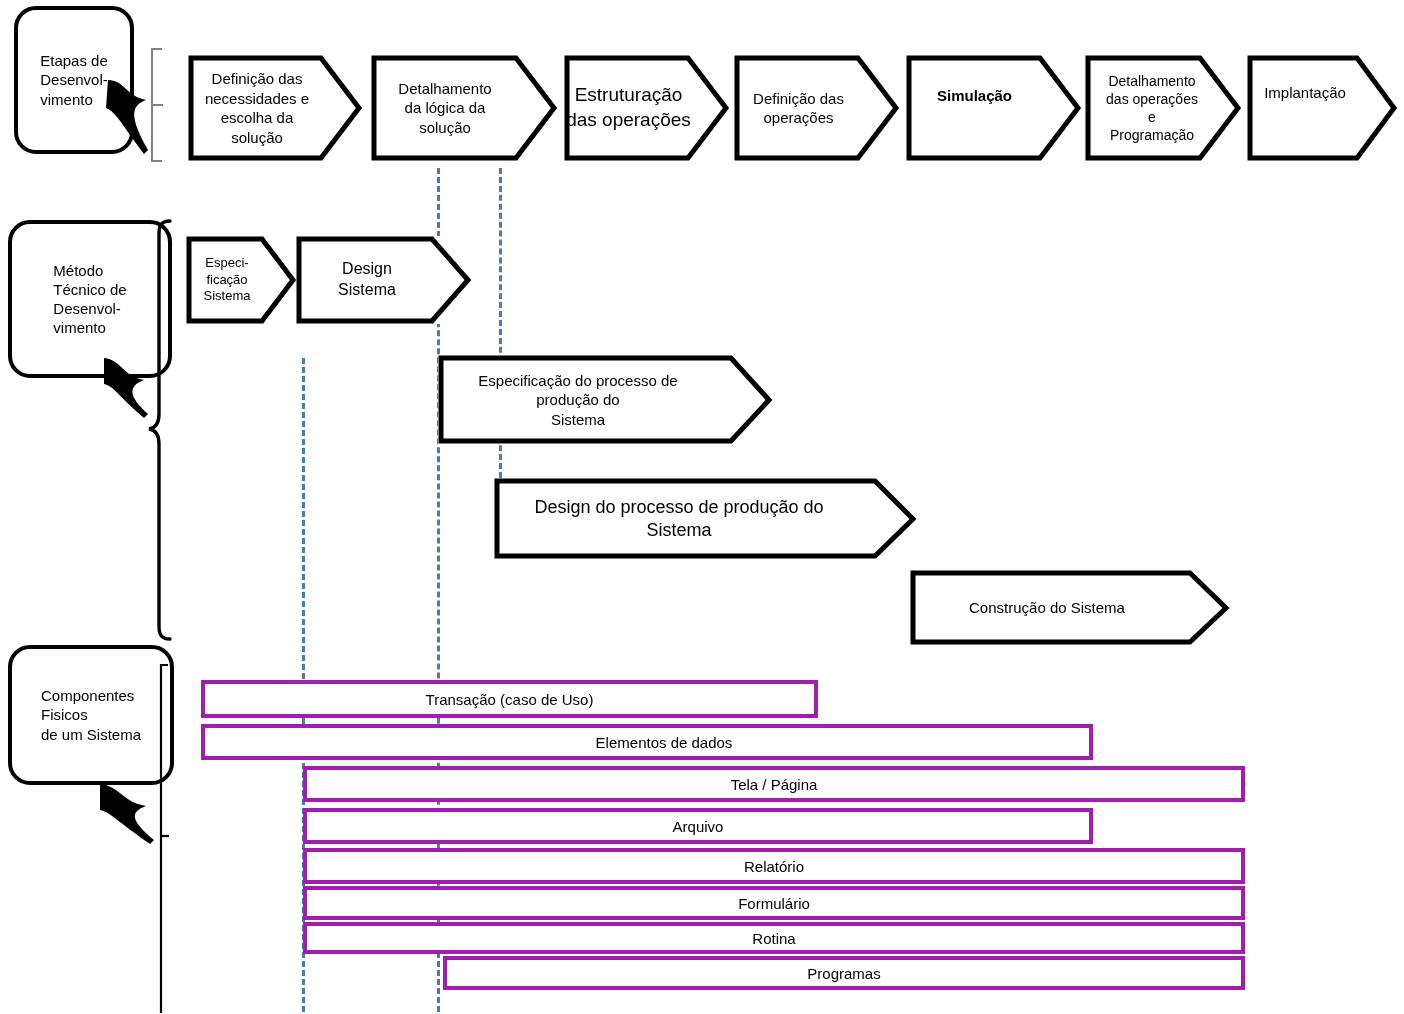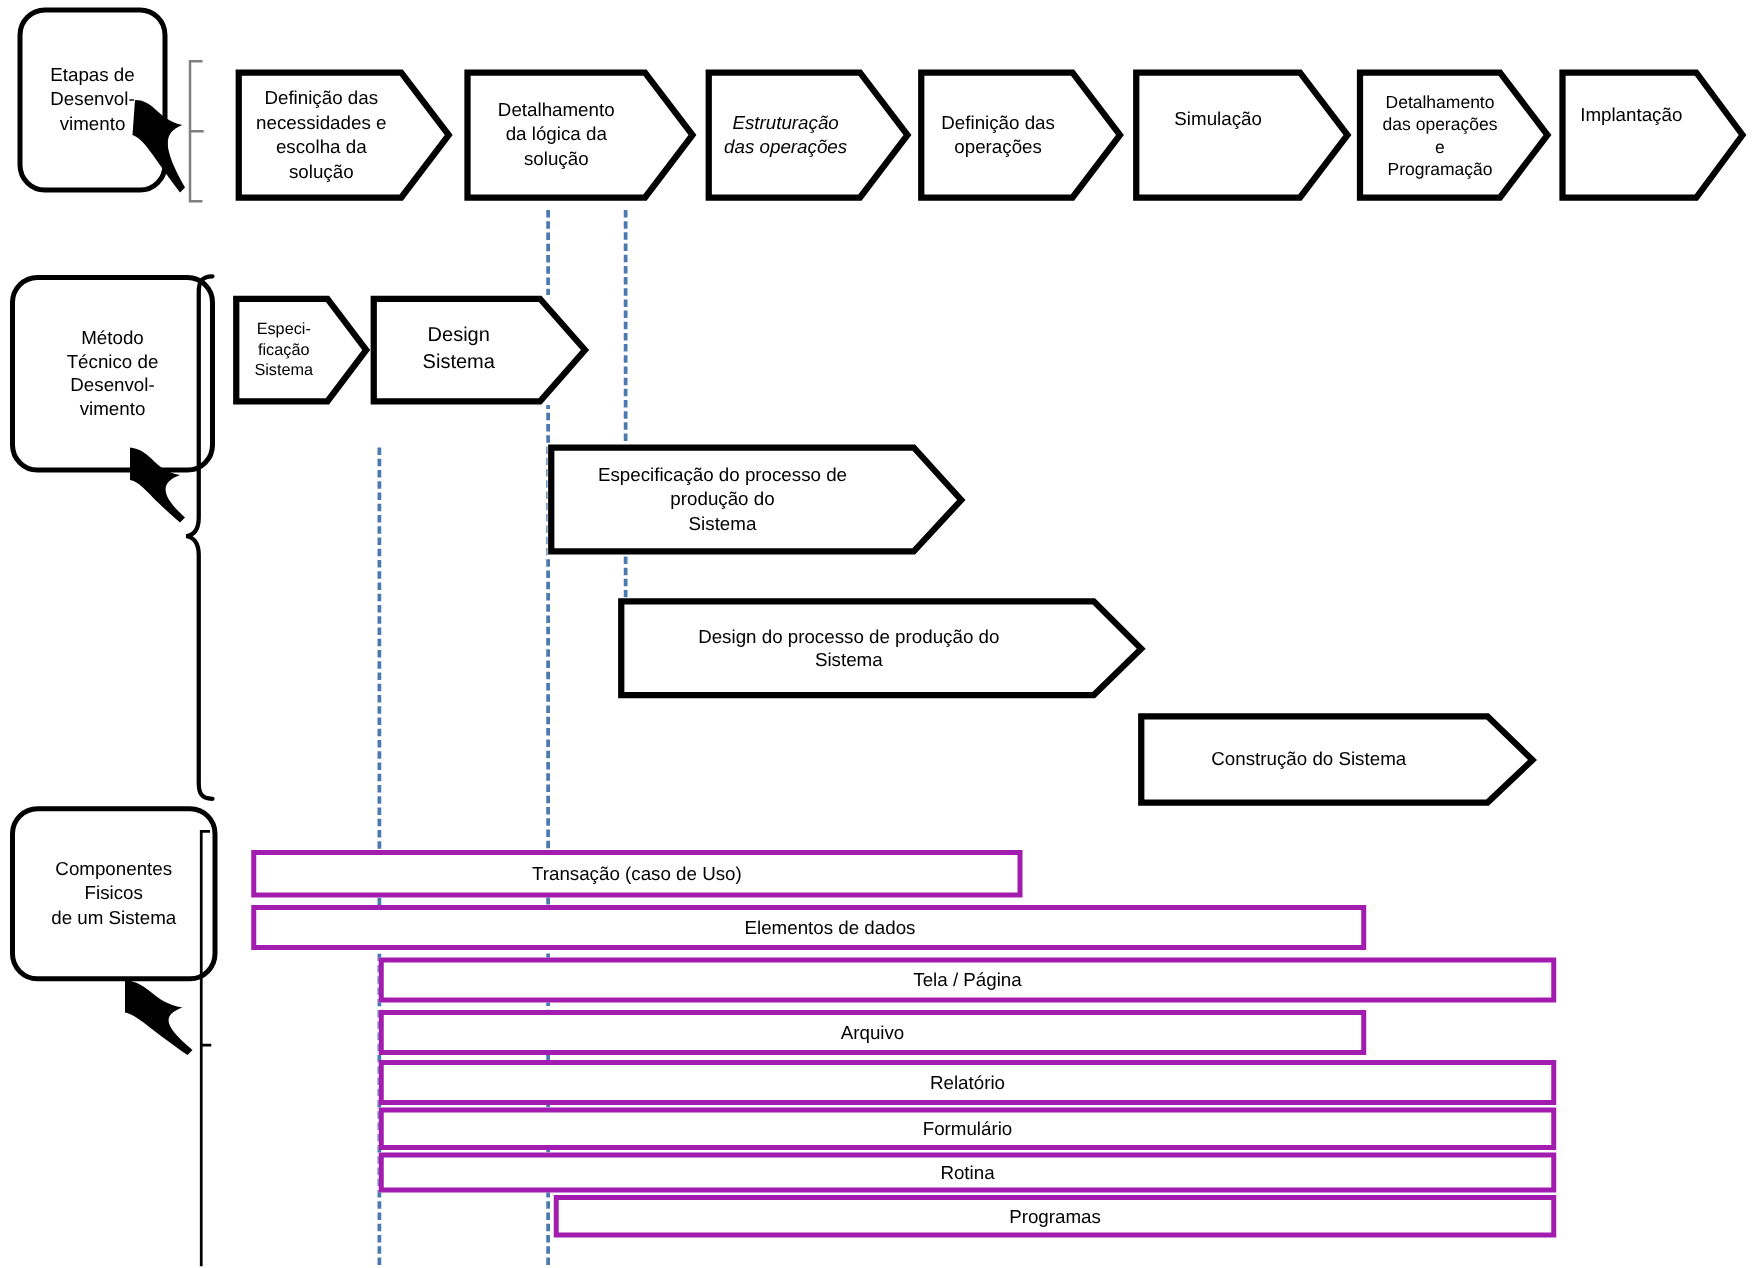--- a/index.html
+++ b/index.html
@@ -1,21 +1,21 @@
 <!DOCTYPE html>
 <html><head>
 <meta charset="utf-8">
 <style>
   html,body{margin:0;padding:0;background:#ffffff;}
   body{font-family:"Liberation Sans",sans-serif;}
   #stage{position:relative;width:1404px;height:1014px;background:#fff;overflow:hidden;}
 
   
   .bubble{position:absolute;border:4px solid #000;border-radius:22px;background:#fff;
-          display:flex;align-items:center;justify-content:center;text-align:center;
+          display:flex;align-items:center;justify-content:center;
           box-sizing:border-box;color:#000;line-height:1.28;}
   .bubble .btxt{display:block;padding:0 6px;white-space:pre-line;}
   .tail{position:absolute;}
 
   
   .chev{position:absolute;background:#fff;border:0;box-sizing:border-box;}
   .chev .inner{position:absolute;inset:0;display:flex;align-items:center;justify-content:center;
                text-align:center;line-height:1.3;color:#000;white-space:pre-line;box-sizing:border-box;}
   .chev svg{position:absolute;left:0;top:0;overflow:visible;}
 
@@ -80,37 +80,37 @@
       <span>Detalhamento
 da lógica da
 solução</span>
     </div>
   </div>
 
   <div class="chev" style="left:564px;top:55px;width:165px;height:106px;">
     <svg width="165" height="106">
         <path d="M3,3 L124,3 L162,53 L124,103 L3,103 Z" fill="#fff" stroke="#000" stroke-width="5"></path>
       </svg>
-    <div class="inner" style="font-size:15px;padding-right:36px;font-style:italic;">
+    <div class="inner" style="font-size:19px;padding-right:36px;">
       <span>Estruturação
 das operações</span>
     </div>
   </div>
 
   <div class="chev" style="left:734px;top:55px;width:165px;height:106px;">
     <svg width="165" height="106">
         <path d="M3,3 L124,3 L162,53 L124,103 L3,103 Z" fill="#fff" stroke="#000" stroke-width="5"></path>
       </svg>
     <div class="inner" style="font-size:15px;padding-right:36px;">
       <span>Definição das
 operações</span>
     </div>
   </div>
 
-  <div class="chev" style="left:906px;top:55px;width:175px;height:82px;">
+  <div class="chev" style="left:906px;top:55px;width:175px;height:82px;font-weight:bold;">
     <svg width="175" height="106">
         <path d="M3,3 L134,3 L172,53 L134,103 L3,103 Z" fill="#fff" stroke="#000" stroke-width="5"></path>
       </svg>
     <div class="inner" style="font-size:15px;padding-right:38px;">
       <span>Simulação</span>
     </div>
   </div>
 
   <div class="chev" style="left:1085px;top:55px;width:156px;height:106px;">
     <svg width="156" height="106">
@@ -180,21 +180,21 @@
       <span>Especificação do processo de
 produção do
 Sistema</span>
     </div>
   </div>
 
   <div class="chev" style="left:494px;top:478px;width:424px;height:82px;">
     <svg width="424" height="82">
         <path d="M3,3 L381,3 L419,41 L381,78 L3,78 Z" fill="#fff" stroke="#000" stroke-width="5"></path>
       </svg>
-    <div class="inner" style="font-size:15px;padding-right:54px;">
+    <div class="inner" style="font-size:18px;padding-right:54px;">
       <span>Design do processo de produção do
 Sistema</span>
     </div>
   </div>
 
   <div class="chev" style="left:910px;top:570px;width:320px;height:76px;">
     <svg width="320" height="76">
         <path d="M3,3 L280,3 L316,38 L280,72 L3,72 Z" fill="#fff" stroke="#000" stroke-width="5"></path>
       </svg>
     <div class="inner" style="font-size:15px;padding-right:46px;">

